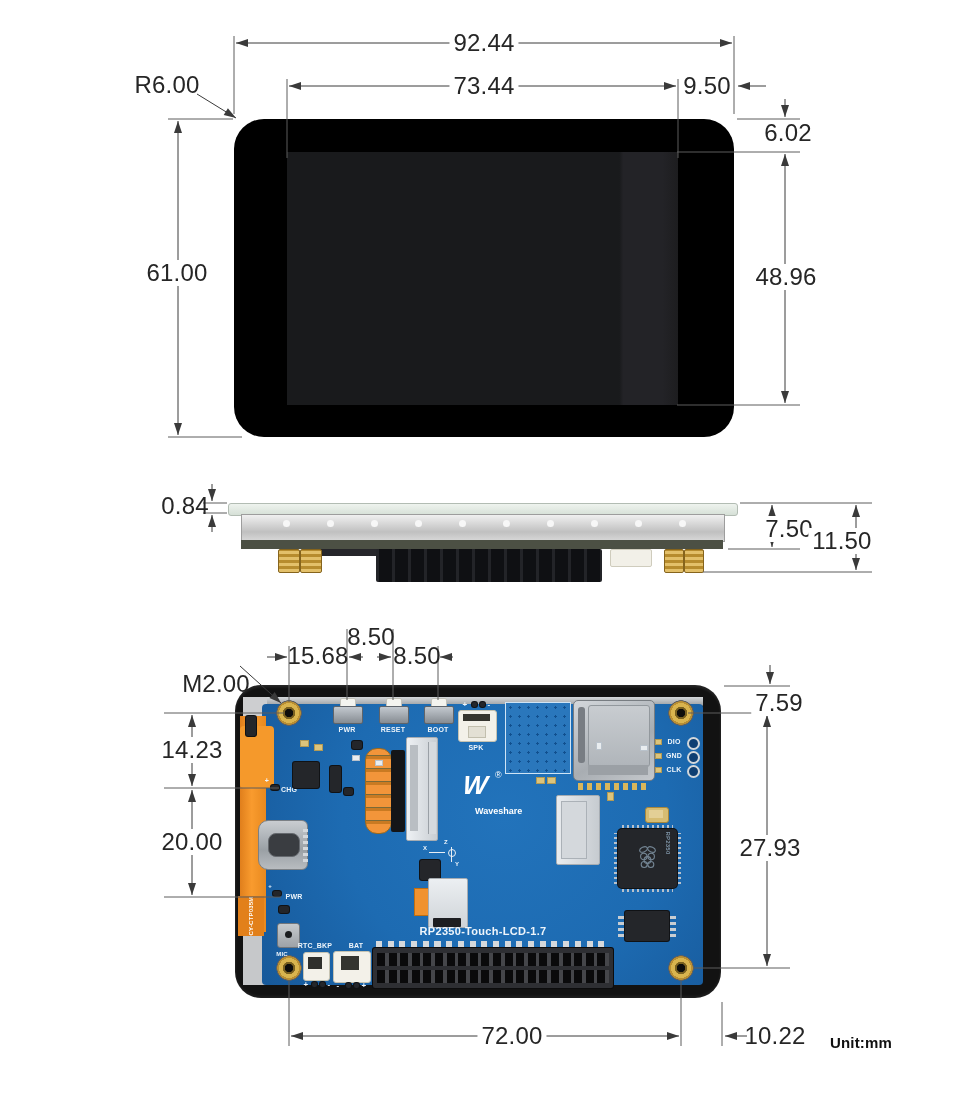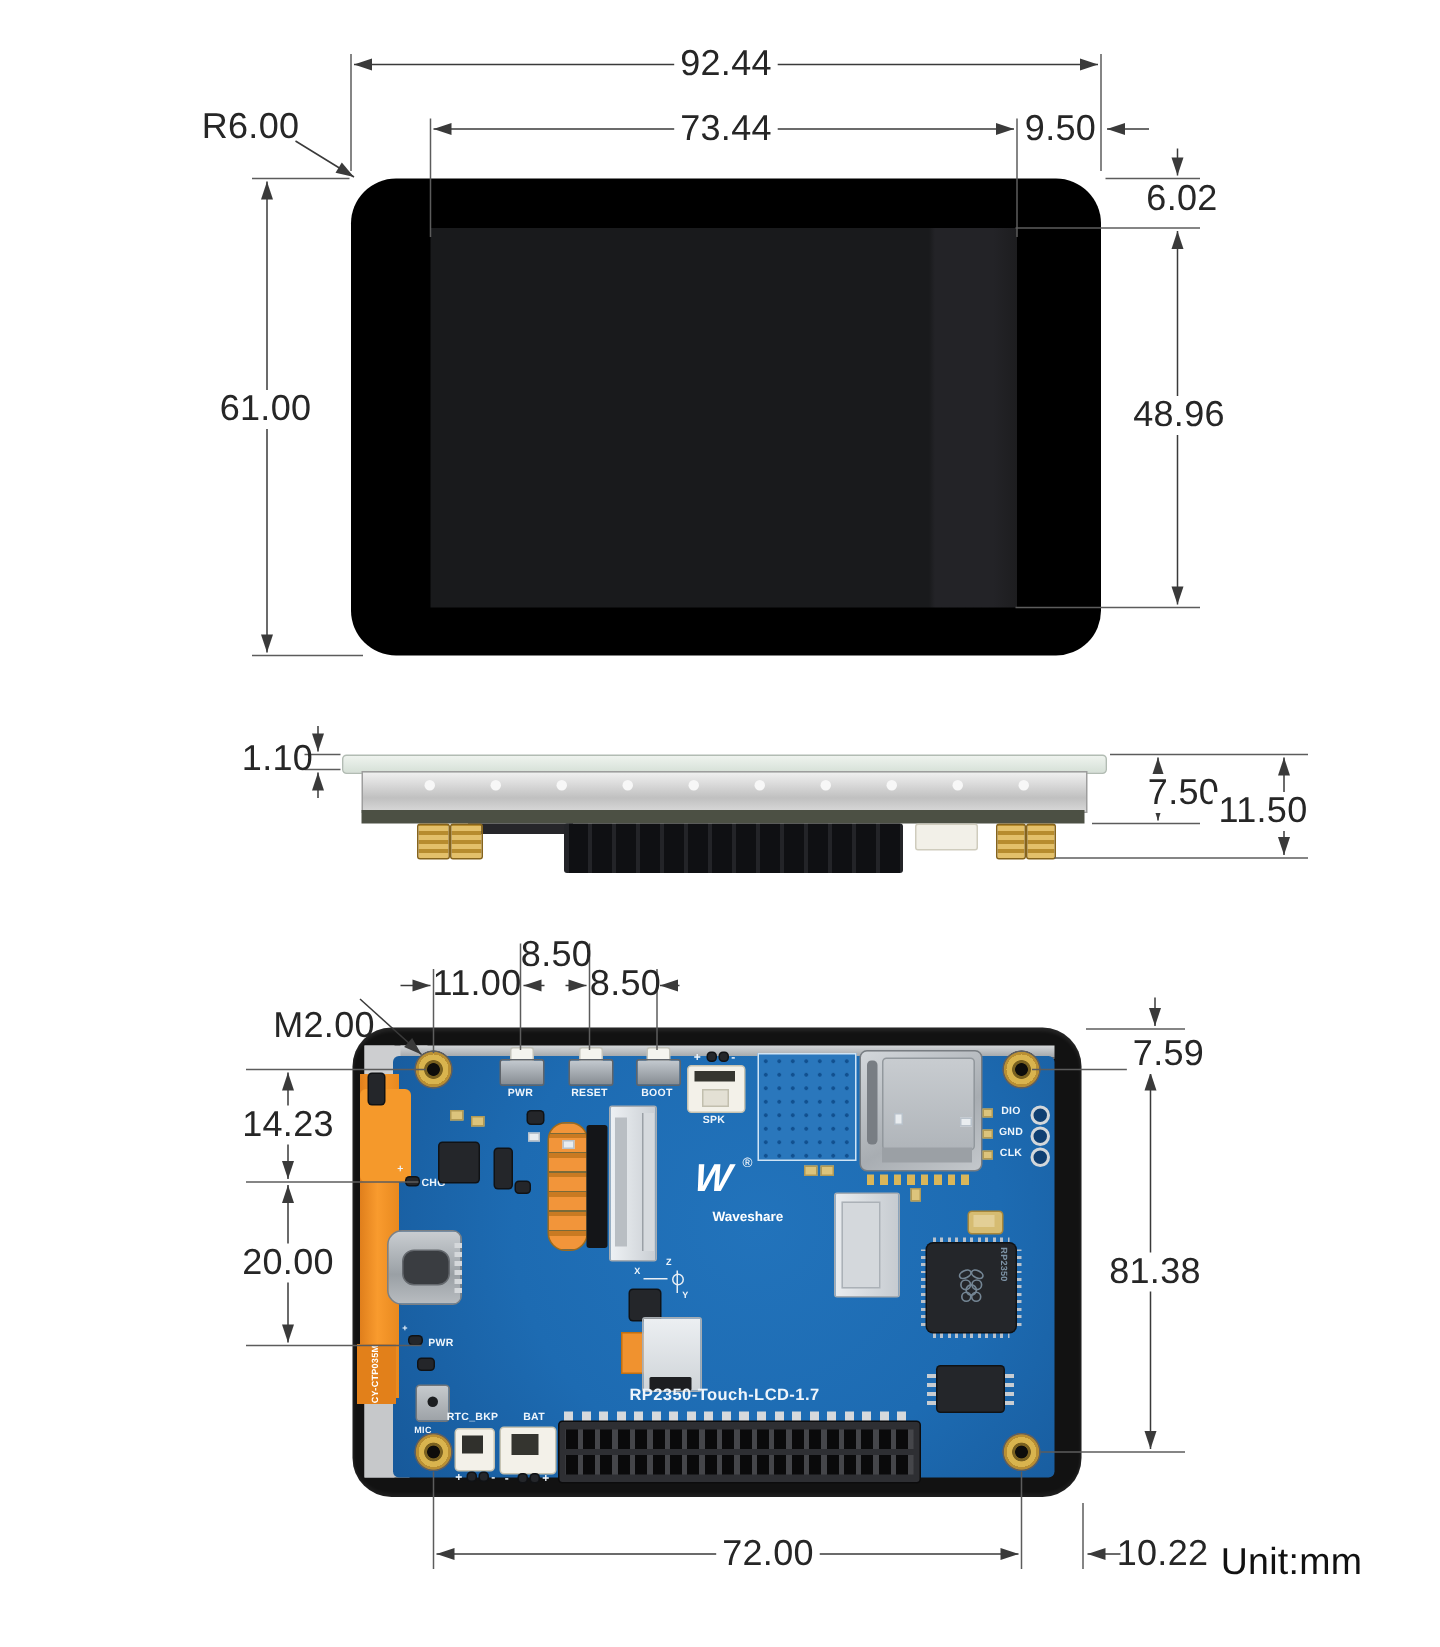--- a/index.html
+++ b/index.html
@@ -3,21 +3,21 @@
 <meta charset="utf-8">
 <style>
   html,body{margin:0;padding:0;background:#fff;}
   .canvas{position:relative;width:960px;height:1098px;background:#fff;overflow:hidden;
           font-family:"Liberation Sans",sans-serif;}
   .abs{position:absolute;}
   
   .dimtext{position:absolute;transform:translate(-50%,-50%);font-size:24px;color:#262626;
            white-space:nowrap;letter-spacing:.2px;line-height:1;}
   .bgw{background:#fff;padding:1px 4px;}
-  .unit{font-size:25px;color:#111;}
+  .unit{font-size:15px;color:#111;font-weight:bold;}
   
   .silk{position:absolute;transform:translate(-50%,-50%);color:#eef5fb;font-weight:bold;
         font-size:7px;white-space:nowrap;line-height:1;letter-spacing:.2px;}
   .silk6{font-size:6px;}
   .silk8{font-size:8px;}
   
   .ic{position:absolute;background:#24262a;border-radius:2px;box-shadow:0 0 0 1px #101215;}
   .jst{position:absolute;background:#f3f1e9;border:1px solid #c6c3b2;border-radius:3px;}
   .pv{position:absolute;background:#dcc47c;border:1px solid #b29a55;}
   .pw{position:absolute;background:#e9edf0;border:1px solid #b9c2cb;}
@@ -298,29 +298,29 @@
   </svg>
 
   <div class="dimtext bgw" style="left:484px;top:43px;">92.44</div>
   <div class="dimtext bgw" style="left:484px;top:86px;">73.44</div>
   <div class="dimtext" style="left:707px;top:86px;">9.50</div>
   <div class="dimtext" style="left:167px;top:85px;">R6.00</div>
   <div class="dimtext bgw" style="left:788px;top:133px;">6.02</div>
   <div class="dimtext bgw" style="left:177px;top:273px;">61.00</div>
   <div class="dimtext bgw" style="left:786px;top:277px;">48.96</div>
 
-  <div class="dimtext" style="left:185px;top:506px;">1.10</div>
+  <div class="dimtext" style="left:185px;top:506px;">0.84</div>
   <div class="dimtext bgw" style="left:789px;top:529px;">7.50</div>
   <div class="dimtext bgw" style="left:842px;top:541px;">11.50</div>
 
   <div class="dimtext" style="left:216px;top:684px;">M2.00</div>
-  <div class="dimtext" style="left:318px;top:656px;">11.00</div>
+  <div class="dimtext" style="left:318px;top:656px;">15.68</div>
   <div class="dimtext" style="left:371px;top:637px;">8.50</div>
   <div class="dimtext" style="left:417px;top:656px;">8.50</div>
   <div class="dimtext bgw" style="left:779px;top:703px;">7.59</div>
   <div class="dimtext bgw" style="left:192px;top:750px;">14.23</div>
   <div class="dimtext bgw" style="left:192px;top:842px;">20.00</div>
-  <div class="dimtext bgw" style="left:770px;top:848px;">81.38</div>
+  <div class="dimtext bgw" style="left:770px;top:848px;">27.93</div>
   <div class="dimtext bgw" style="left:512px;top:1036px;">72.00</div>
   <div class="dimtext" style="left:775px;top:1036px;">10.22</div>
   <div class="dimtext unit" style="left:861px;top:1042px;">Unit:mm</div>
 
 </div>
 
 </body></html>

